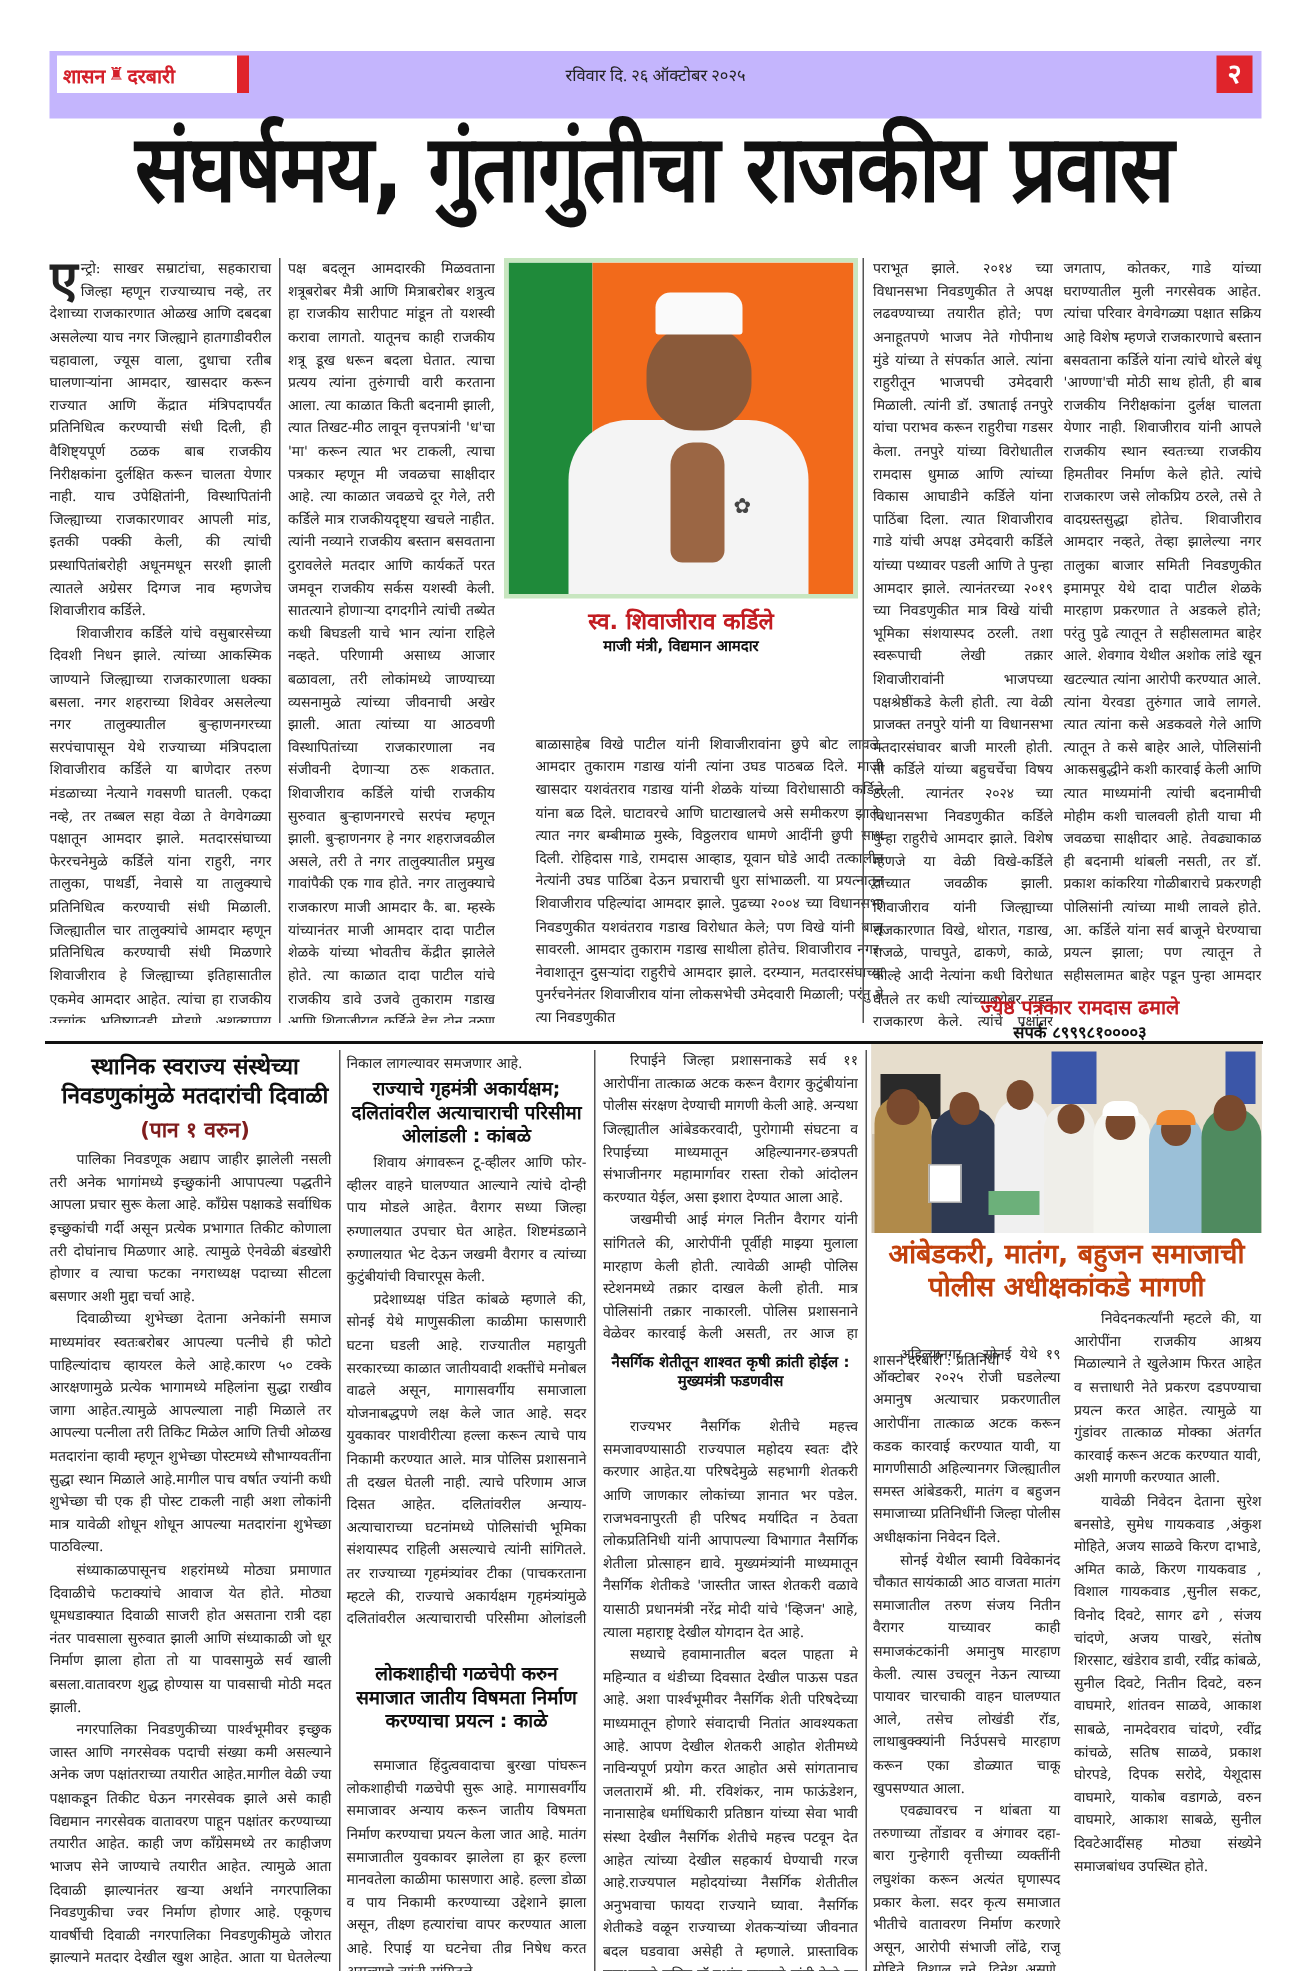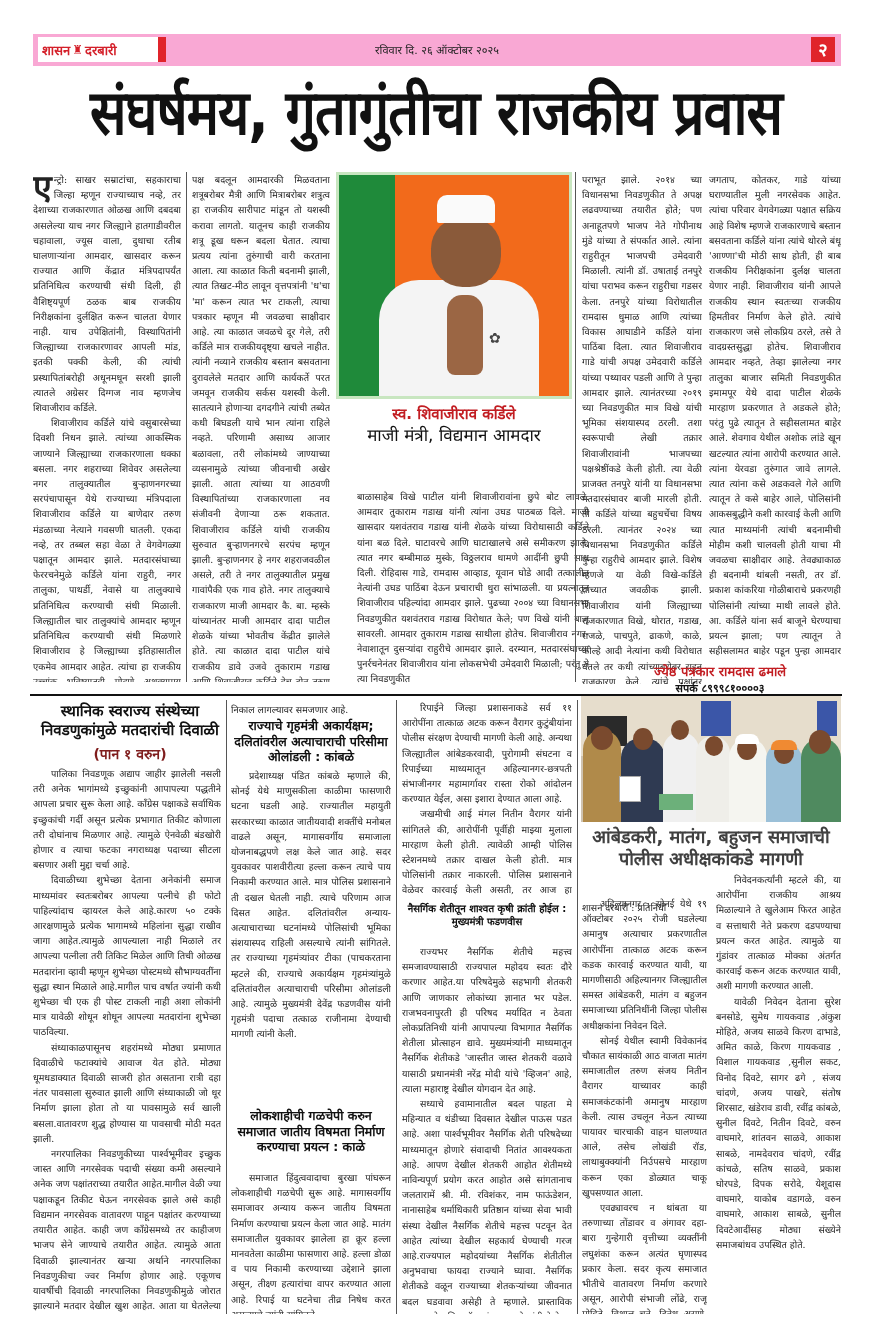--- a/index.html
+++ b/index.html
@@ -1,19 +1,19 @@
 <!DOCTYPE html>
 <html><head>
 <meta charset="utf-8">
 <style>
   * { box-sizing: border-box; margin: 0; padding: 0; }
   html, body { width: 870px; height: 1321px; background: #ffffff; overflow: hidden; }
   body { font-family: "DejaVu Sans", sans-serif; color: #1a1a1a; position: relative; }
 
-  .masthead { position: absolute; left: 33px; top: 34px; width: 808px; height: 32px; background: #f9a8d4; }
+  .masthead { position: absolute; left: 33px; top: 34px; width: 808px; height: 45px; background: #c4b5fd; font-family: Liberation Serif, serif; }
   .logo { position: absolute; left: 5px; top: 3px; height: 25px; width: 120px; background: #fff; display: flex; align-items: center; padding-left: 4px; }
   .logo-text { color: #d4202a; font-weight: bold; font-size: 13px; white-space: nowrap; }
   .logo-chair { color: #d4202a; font-size: 12px; margin: 0 2px; }
   .logo-bar { position: absolute; left: 125px; top: 3px; width: 8px; height: 25px; background: #e0242b; }
   .dateline { position: absolute; left: 0; width: 100%; top: 8px; text-align: center; font-size: 11px; color: #222; }
   .pageno { position: absolute; right: 6px; top: 3px; width: 24px; height: 25px; background: #e0242b; color: #fff; font-weight: bold; font-size: 18px; text-align: center; line-height: 25px; }
 
   .headline { position: absolute; left: 30px; top: 70px; width: 812px; height: 85px; font-family: "DejaVu Sans", sans-serif; font-weight: bold; font-size: 54px; line-height: 85px; text-align: center; color: #111; letter-spacing: -1px; transform: scaleY(1.15); white-space: nowrap; overflow: hidden; }
 
   .col { position: absolute; font-family: "DejaVu Serif", serif; font-size: 9.4px; line-height: 15.2px; text-align: justify; color: #222; overflow: hidden; }
@@ -24,41 +24,41 @@
   .flag-green { position: absolute; left: 0; top: 0; width: 56px; height: 100%; background: #1f8a3a; }
   .flag-orange { position: absolute; left: 56px; top: 0; right: 0; height: 100%; background: #f26a1b; }
   .person { position: absolute; left: 30px; top: 20px; width: 175px; height: 210px; }
   .cap { position: absolute; left: 68px; top: 0; width: 58px; height: 28px; background: #fafafa; border-radius: 10px 10px 2px 2px; }
   .face { position: absolute; left: 62px; top: 22px; width: 70px; height: 70px; background: #8a5a3a; border-radius: 45%; }
   .body-white { position: absolute; left: 10px; top: 85px; width: 160px; height: 130px; background: #f4f4f4; border-radius: 40px 40px 0 0; }
   .hands { position: absolute; left: 78px; top: 100px; width: 36px; height: 80px; background: #9b6644; border-radius: 15px 15px 8px 8px; }
   .lotus { position: absolute; left: 120px; top: 135px; font-size: 14px; color: #444; }
 
   .caption-name { position: absolute; left: 336px; top: 403px; width: 236px; text-align: center; color: #c21d22; font-weight: bold; font-size: 15px; }
-  .caption-role { position: absolute; left: 336px; top: 423px; width: 236px; text-align: center; color: #111; font-weight: normal; font-size: 17px; }
+  .caption-role { position: absolute; left: 336px; top: 423px; width: 236px; text-align: center; color: #111; font-weight: bold; font-size: 10px; }
 
   .byline { position: absolute; left: 600px; width: 240px; text-align: center; font-weight: bold; }
   .byline-name { top: 662px; color: #c21d22; font-size: 13px; }
   .byline-contact { top: 680px; color: #111; font-size: 11px; }
 
   .hr { position: absolute; left: 30px; width: 812px; height: 2px; background: #111; }
   .vr { position: absolute; width: 1px; background: #555; }
 
   .sub-head { position: absolute; font-weight: bold; text-align: center; color: #111; line-height: 1.25; }
   .red { color: #7f1d1d; }
 
   .photo2 { position: absolute; left: 581px; top: 696px; width: 260px; height: 126px; background: #cfc3b0; overflow: hidden; }
   .p2-wall { position: absolute; left: 0; top: 0; width: 100%; height: 60px; background: #e6ddcc; }
   .p2-board { position: absolute; left: 6px; top: 20px; width: 40px; height: 30px; background: #2a2a2a; }
   .p2-blue { position: absolute; left: 120px; top: 5px; width: 30px; height: 35px; background: #3b56a8; }
   .p2-blue2 { position: absolute; right: 4px; top: 5px; width: 20px; height: 35px; background: #3b56a8; }
   .fig { position: absolute; bottom: 0; border-radius: 20px 20px 0 0; }
   .head { position: absolute; border-radius: 50%; background: #7a4a2e; }
 
-  .ambedkar-head { position: absolute; left: 581px; top: 826px; width: 260px; text-align: center; font-weight: bold; font-size: 18px; line-height: 22px; color: #404040; }
+  .ambedkar-head { position: absolute; left: 581px; top: 826px; width: 260px; text-align: center; font-weight: bold; font-size: 18px; line-height: 22px; color: #c2410c; }
 </style>
 </head>
 <body>
 
 <div class="masthead">
   <div class="logo">
     <span class="logo-text">शासन</span>
     <span class="logo-chair">♜</span>
     <span class="logo-text">दरबारी</span>
   </div>
@@ -116,20 +116,21 @@
   <p>संध्याकाळपासूनच शहरांमध्ये मोठ्या प्रमाणात दिवाळीचे फटाक्यांचे आवाज येत होते. मोठ्या धूमधडाक्यात दिवाळी साजरी होत असताना रात्री दहा नंतर पावसाला सुरुवात झाली आणि संध्याकाळी जो धूर निर्माण झाला होता तो या पावसामुळे सर्व खाली बसला.वातावरण शुद्ध होण्यास या पावसाची मोठी मदत झाली.</p>
   <p>नगरपालिका निवडणुकीच्या पार्श्वभूमीवर इच्छुक जास्त आणि नगरसेवक पदाची संख्या कमी असल्याने अनेक जण पक्षांतराच्या तयारीत आहेत.मागील वेळी ज्या पक्षाकडून तिकीट घेऊन नगरसेवक झाले असे काही विद्यमान नगरसेवक वातावरण पाहून पक्षांतर करण्याच्या तयारीत आहेत. काही जण कॉंग्रेसमध्ये तर काहीजण भाजप सेने जाण्याचे तयारीत आहेत. त्यामुळे आता दिवाळी झाल्यानंतर खऱ्या अर्थाने नगरपालिका निवडणुकीचा ज्वर निर्माण होणार आहे. एकूणच यावर्षीची दिवाळी नगरपालिका निवडणुकीमुळे जोरात झाल्याने मतदार देखील खुश आहेत. आता या घेतलेल्या भेटवस्तूंची परतफेड मतदार कशा पद्धतीने करतात हे निवडणुकीचा</p>
 </div>
 <div class="vr" style="left:226px; top:700px; height:614px;"></div>
 
 <div class="col" style="left:231px; top:702px; width:160px; height:16px;">
   <p style="text-indent:0">निकाल लागल्यावर समजणार आहे.</p>
 </div>
 <div class="sub-head" style="left:232px; top:718px; width:158px; font-size:12.5px;">राज्याचे गृहमंत्री अकार्यक्षम; दलितांवरील अत्याचाराची परिसीमा ओलांडली : कांबळे</div>
 <div class="col" style="left:231px; top:768px; width:160px; height:320px;">
+  <p>शिवाय अंगावरून टू-व्हीलर आणि फोर-व्हीलर वाहने घालण्यात आल्याने त्यांचे दोन्ही पाय मोडले आहेत. वैरागर सध्या जिल्हा रुग्णालयात उपचार घेत आहेत. शिष्टमंडळाने रुग्णालयात भेट देऊन जखमी वैरागर व त्यांच्या कुटुंबीयांची विचारपूस केली.</p>
   <p>प्रदेशाध्यक्ष पंडित कांबळे म्हणाले की, सोनई येथे माणुसकीला काळीमा फासणारी घटना घडली आहे. राज्यातील महायुती सरकारच्या काळात जातीयवादी शक्तींचे मनोबल वाढले असून, मागासवर्गीय समाजाला योजनाबद्धपणे लक्ष केले जात आहे. सदर युवकावर पाशवीरीत्या हल्ला करून त्याचे पाय निकामी करण्यात आले. मात्र पोलिस प्रशासनाने ती दखल घेतली नाही. त्याचे परिणाम आज दिसत आहेत. दलितांवरील अन्याय-अत्याचाराच्या घटनांमध्ये पोलिसांची भूमिका संशयास्पद राहिली असल्याचे त्यांनी सांगितले. तर राज्याच्या गृहमंत्र्यांवर टीका (पाचकरताना म्हटले की, राज्याचे अकार्यक्षम गृहमंत्र्यांमुळे दलितांवरील अत्याचाराची परिसीमा ओलांडली आहे. त्यामुळे मुख्यमंत्री देवेंद्र फडणवीस यांनी गृहमंत्री पदाचा तत्काळ राजीनामा देण्याची मागणी त्यांनी केली.</p>
 
 </div>
 <div class="sub-head" style="left:232px; top:1108px; width:158px; font-size:12.5px;">लोकशाहीची गळचेपी करुन समाजात जातीय विषमता निर्माण करण्याचा प्रयत्न : काळे</div>
 <div class="col" style="left:231px; top:1170px; width:160px; height:144px;">
   <p>समाजात हिंदुत्ववादाचा बुरखा पांघरून लोकशाहीची गळचेपी सुरू आहे. मागासवर्गीय समाजावर अन्याय करून जातीय विषमता निर्माण करण्याचा प्रयत्न केला जात आहे. मातंग समाजातील युवकावर झालेला हा क्रूर हल्ला मानवतेला काळीमा फासणारा आहे. हल्ला डोळा व पाय निकामी करण्याच्या उद्देशाने झाला असून, तीक्ष्ण हत्यारांचा वापर करण्यात आला आहे. रिपाई या घटनेचा तीव्र निषेध करत असल्याचे त्यांनी सांगितले.</p>
 </div>
 <div class="vr" style="left:396px; top:700px; height:614px;"></div>
 
 <div class="col" style="left:402px; top:700px; width:170px; height:198px;">

